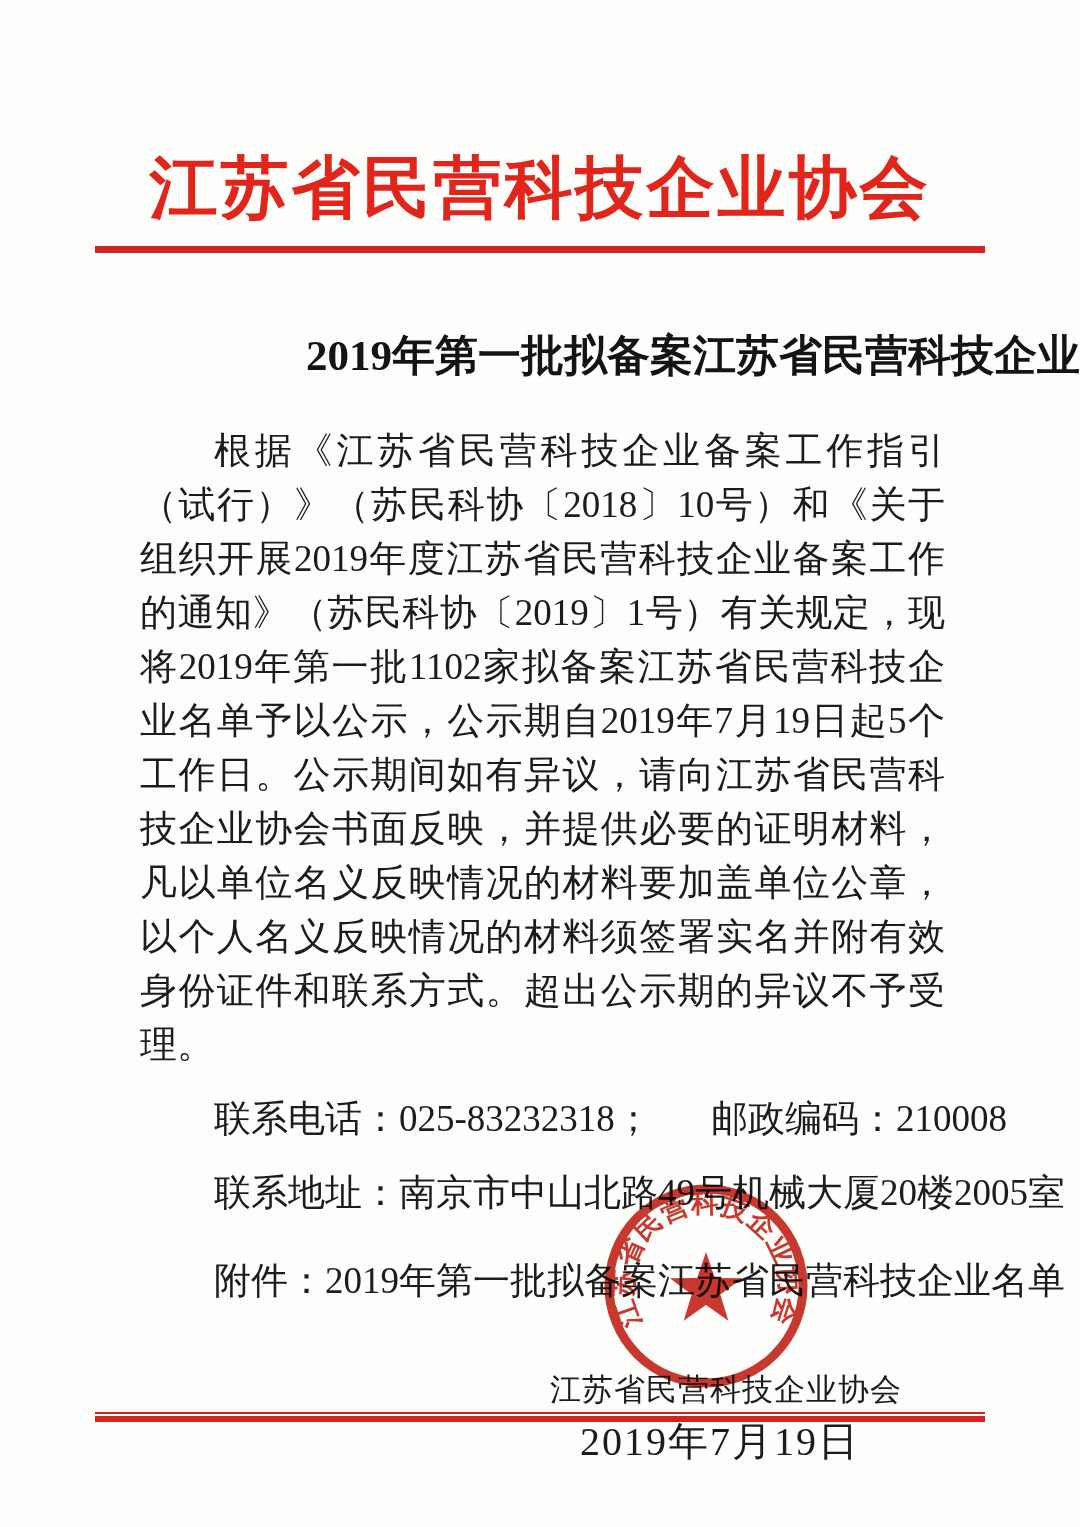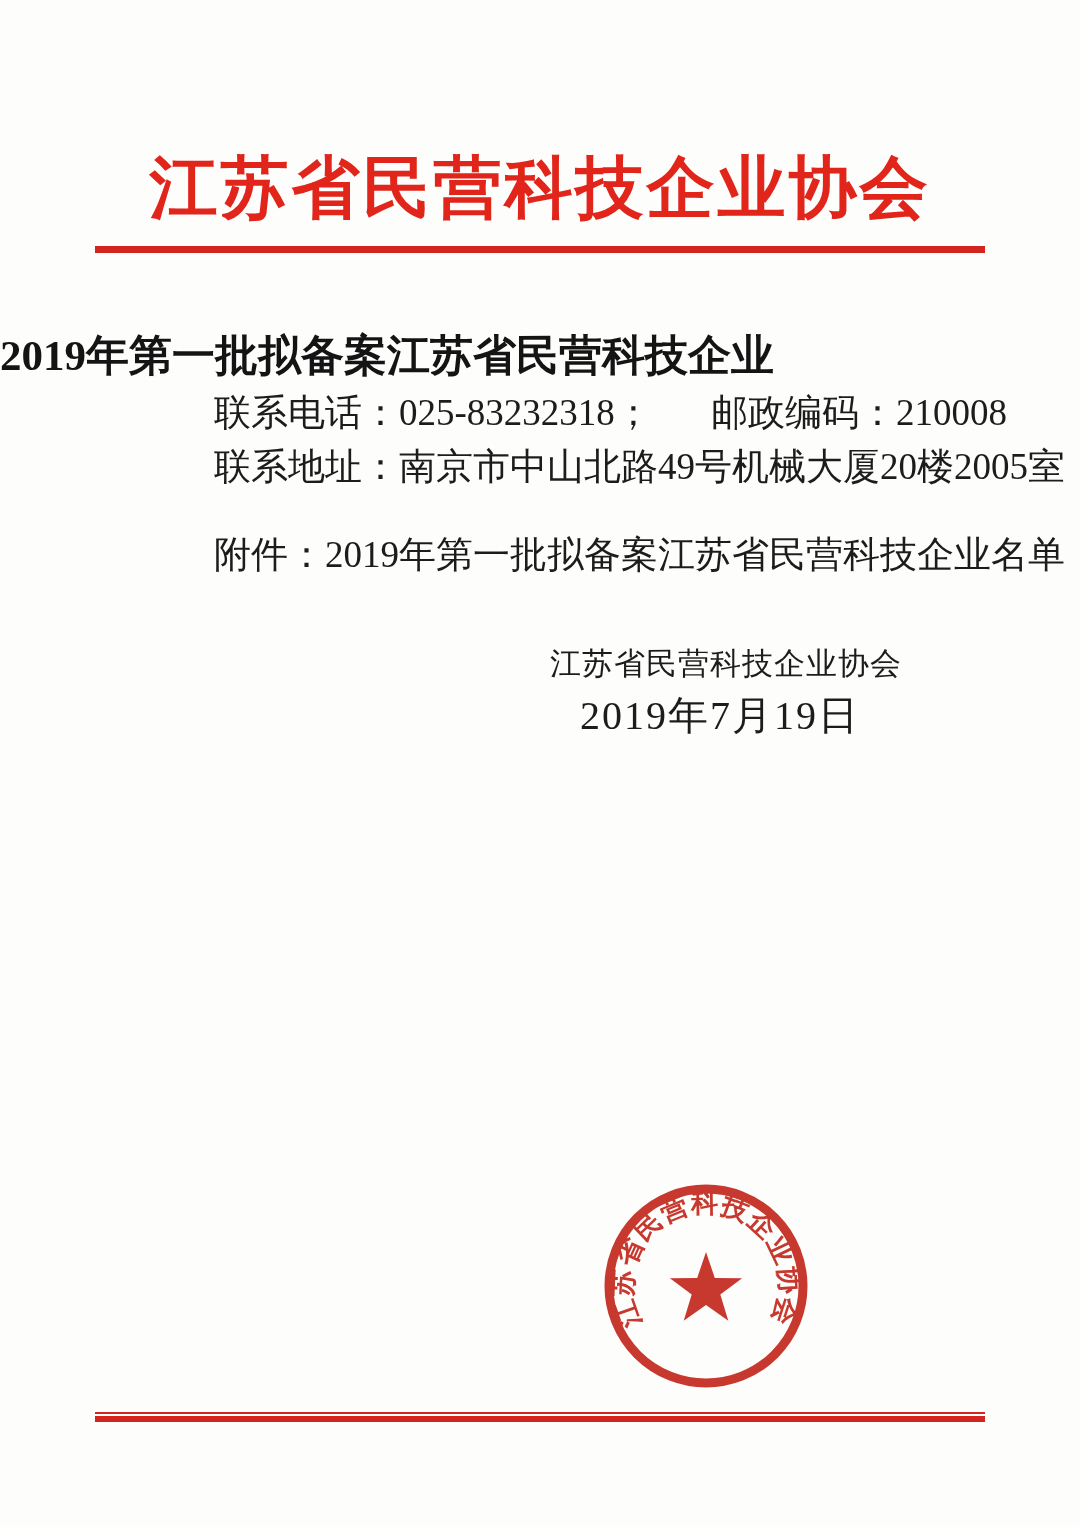--- a/index.html
+++ b/index.html
@@ -29,39 +29,39 @@
   }
   .rule-top {
     margin: 12px 95px 0 95px;
     height: 7px;
     background: #d3251f;
   }
 
   
   .doc-title {
     margin-top: 72px;
-    text-align: left;
+    text-align: right;
     font-size: 43px;
     line-height: 61px;
     font-weight: bold;
     color: #141414;
   }
   .doc-title span { display: block; }
 
   
   .main-text { padding: 0 135px 0 140px; }
   .body-text {
     margin-top: 38px;
     font-size: 37px;
     line-height: 54px;
     text-align: justify;
     text-indent: 2em;
   }
   .contact-line {
-    margin-top: 0;
+    margin-top: 20px;
     font-size: 37px;
     line-height: 54px;
     text-indent: 2em;
     white-space: nowrap;
   }
   .contact-gap { display: inline-block; width: 1.6em; }
   .attachment-line {
     margin-top: 34px;
     font-size: 37px;
     line-height: 54px;
@@ -117,20 +117,21 @@
   <h1 class="letterhead-title">江苏省民营科技企业协会</h1>
 
   <div class="rule-top"></div>
 
   <h2 class="doc-title">
     <span>2019年第一批拟备案江苏省民营科技企业</span>
   </h2>
 
   <div class="main-text">
 
+    <p class="body-text">根据《江苏省民营科技企业备案工作指引（试行）》（苏民科协〔2018〕10号）和《关于组织开展2019年度江苏省民营科技企业备案工作的通知》（苏民科协〔2019〕1号）有关规定，现将2019年第一批1102家拟备案江苏省民营科技企业名单予以公示，公示期自2019年7月19日起5个工作日。公示期间如有异议，请向江苏省民营科技企业协会书面反映，并提供必要的证明材料，凡以单位名义反映情况的材料要加盖单位公章，以个人名义反映情况的材料须签署实名并附有效身份证件和联系方式。超出公示期的异议不予受理。</p>
 
     <p class="contact-line">
       <span>联系电话：025-83232318；</span><span class="contact-gap"></span><span>邮政编码：210008</span>
     </p>
 
     <p class="contact-line">联系地址：南京市中山北路49号机械大厦20楼2005室</p>
 
     <p class="attachment-line">附件：2019年第一批拟备案江苏省民营科技企业名单</p>
 
     <div class="signature-block">

